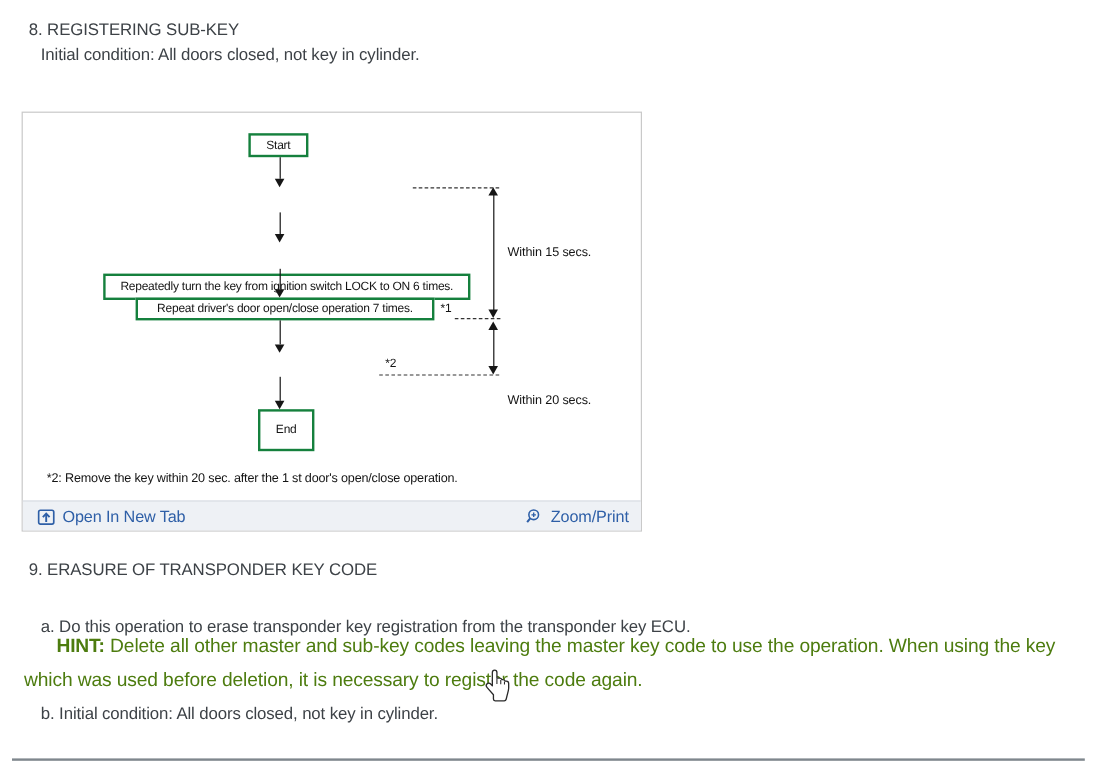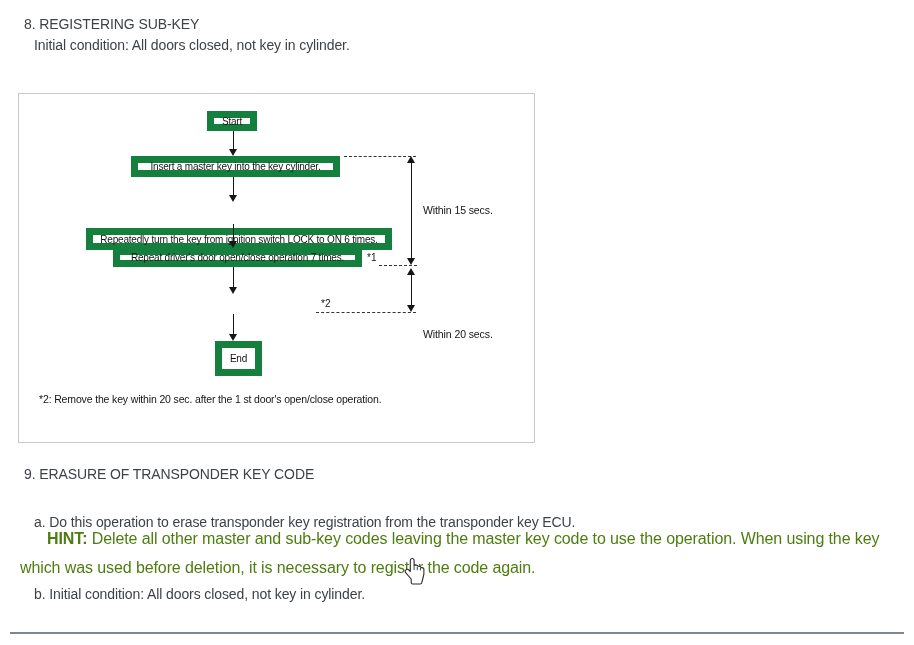--- a/index.html
+++ b/index.html
@@ -12,21 +12,21 @@
   .doc-line { font-size:14px; letter-spacing:-0.1px; white-space:nowrap; color:#3d4247; }
   .para { font-size:16px; letter-spacing:-0.1px; line-height:29px; color:#4d7c0f; }
   .bold { font-weight:bold; }
 
   
   .figure {
     left:18px; top:93px; width:517px; height:350px;
     border:1px solid #c9c9c9; background:#ffffff;
   }
   .fc-box {
-    position:absolute; border:7px solid #15803d; background:#fff;
+    position:absolute; border:2px solid #15803d; background:#fff;
     display:flex; align-items:center; justify-content:center;
     font-size:10px; letter-spacing:-0.2px; white-space:nowrap; color:#141414;
   }
   .fc-label { position:absolute; font-size:10.5px; letter-spacing:-0.1px; white-space:nowrap; color:#141414; }
   .fc-ref { position:absolute; font-size:10px; color:#141414; }
   .shaft { position:absolute; width:1px; background:#161616; }
   .ah-down { position:absolute; width:0; height:0;
     border-left:4px solid transparent; border-right:4px solid transparent;
     border-top:7px solid #161616; }
   .ah-up { position:absolute; width:0; height:0;
@@ -54,21 +54,20 @@
 </head>
 <body>
 
 <div class="abs doc-line" style="left:24px; top:16px;">8. REGISTERING SUB-KEY</div>
 <div class="abs doc-line" style="left:34px; top:37px;">Initial condition: All doors closed, not key in cylinder.</div>
 
 <div class="abs figure">
 
   <div class="fc-box" style="left:188px; top:17px; width:50px; height:20px;">Start</div>
 
-  <div class="fc-box" style="left:112px; top:62px; width:209px; height:21px;">Insert a master key into the key cylinder.</div>
 
   <div class="fc-box" style="left:67px; top:108px; width:306px; height:22px;margin-top:26px;">Repeatedly turn the key from ignition switch LOCK to ON 6 times.</div>
 
   <div class="fc-box" style="left:94px; top:154px; width:249px; height:19px;">Repeat driver's door open/close operation 7 times.</div>
   <div class="fc-ref" style="left:348px; top:158px;">*1</div>
 
   <div class="fc-ref" style="left:302px; top:204px;">*2</div>
 
   <div class="fc-box" style="left:196px; top:247px; width:47px; height:35px;">End</div>
 
@@ -97,20 +96,42 @@
 
   <div class="ah-up" style="left:388px; top:174px;"></div>
   <div class="shaft" style="left:392px; top:180px; height:32px;"></div>
   <div class="ah-down" style="left:388px; top:211px;"></div>
 
   <div class="fc-label" style="left:404px; top:110px;">Within 15 secs.</div>
   <div class="fc-label" style="left:404px; top:186px;margin-top:48px;">Within 20 secs.</div>
 
   <div class="footnote" style="left:20px; top:299px;">*2: Remove the key within 20 sec. after the 1 st door's open/close operation.</div>
 
+  <div class="fig-toolbar">
+    <a class="fig-link">
+      <span>
+        <svg width="15" height="15" viewBox="0 0 15 15" fill="none" stroke="#2e5fa7" stroke-width="1.4">
+          <rect x="1.2" y="2.2" width="12.6" height="11.6" rx="1.5"></rect>
+          <path d="M7.5 12 L7.5 5.6" stroke-width="1.6"></path>
+          <path d="M4.7 8 L7.5 5 L10.3 8" fill="none" stroke-width="1.6"></path>
+        </svg>
+      </span>
+      <span>Open In New Tab</span>
+    </a>
+    <a class="fig-link">
+      <span>
+        <svg width="15" height="15" viewBox="0 0 16 16" fill="none" stroke="#2e5fa7" stroke-width="1.4">
+          <circle cx="7.2" cy="6.4" r="4.3"></circle>
+          <path d="M4.1 9.6 L1.4 13" stroke-width="1.8"></path>
+          <path d="M5.2 6.4 L9.2 6.4 M7.2 4.4 L7.2 8.4" stroke-width="1.2"></path>
+        </svg>
+      </span>
+      <span>Zoom/Print</span>
+    </a>
+  </div>
 </div>
 
 <div class="abs doc-line" style="left:24px; top:466px;">9. ERASURE OF TRANSPONDER KEY CODE</div>
 <div class="abs doc-line" style="left:34px; top:486px;margin-top:28px;">a. Do this operation to erase transponder key registration from the transponder key ECU.</div>
 
 <div class="abs para" style="left:20px; top:524px; width:878px; text-indent:27px;">
   <span class="bold">HINT:</span><span> Delete all other master and sub-key codes leaving the master key code to use the operation. When using the key which was used before deletion, it is necessary to register the code again.</span>
 </div>
 
 <div class="abs doc-line" style="left:34px; top:586px;">b. Initial condition: All doors closed, not key in cylinder.</div>

